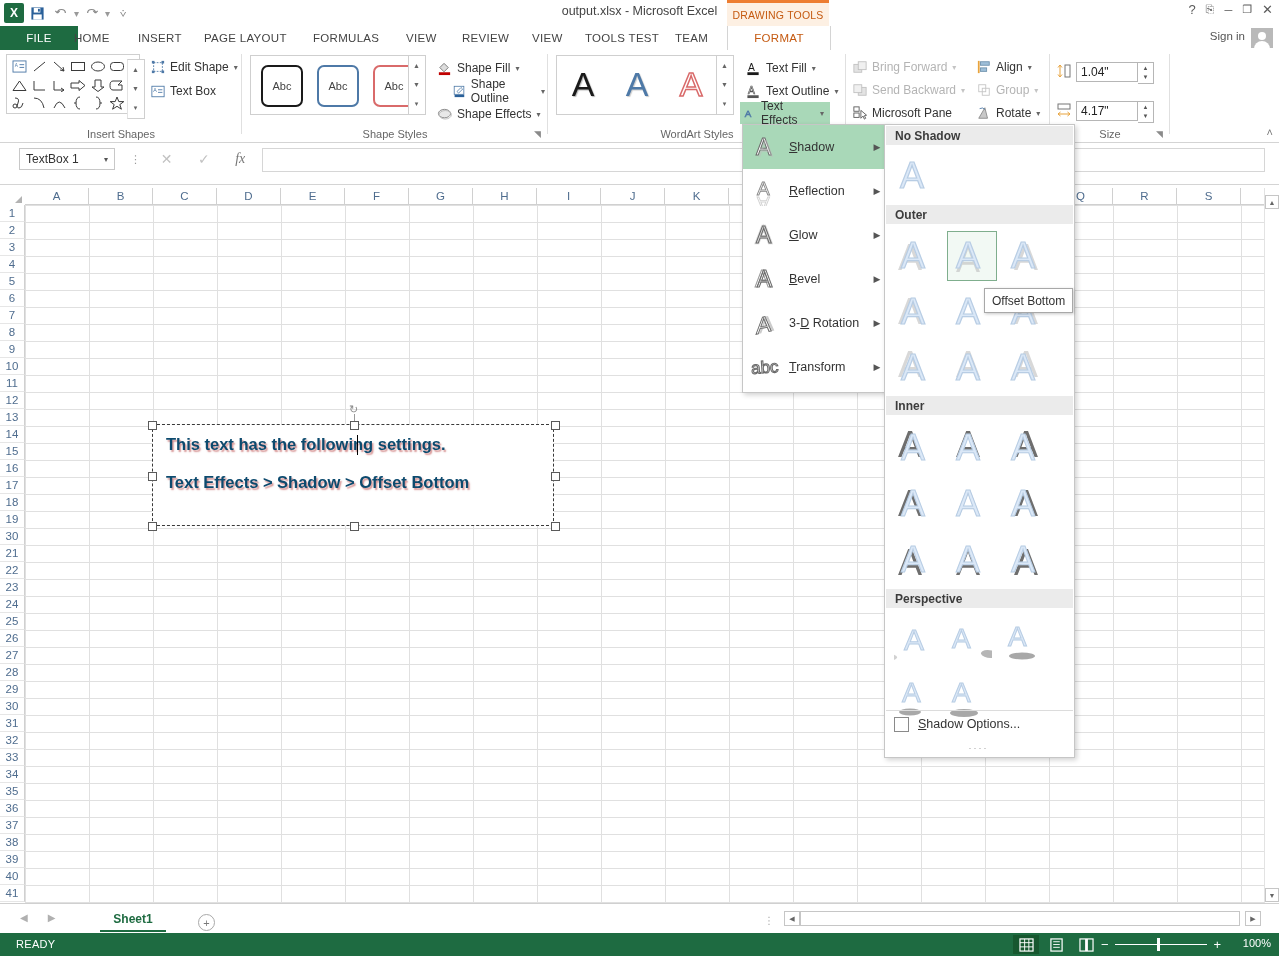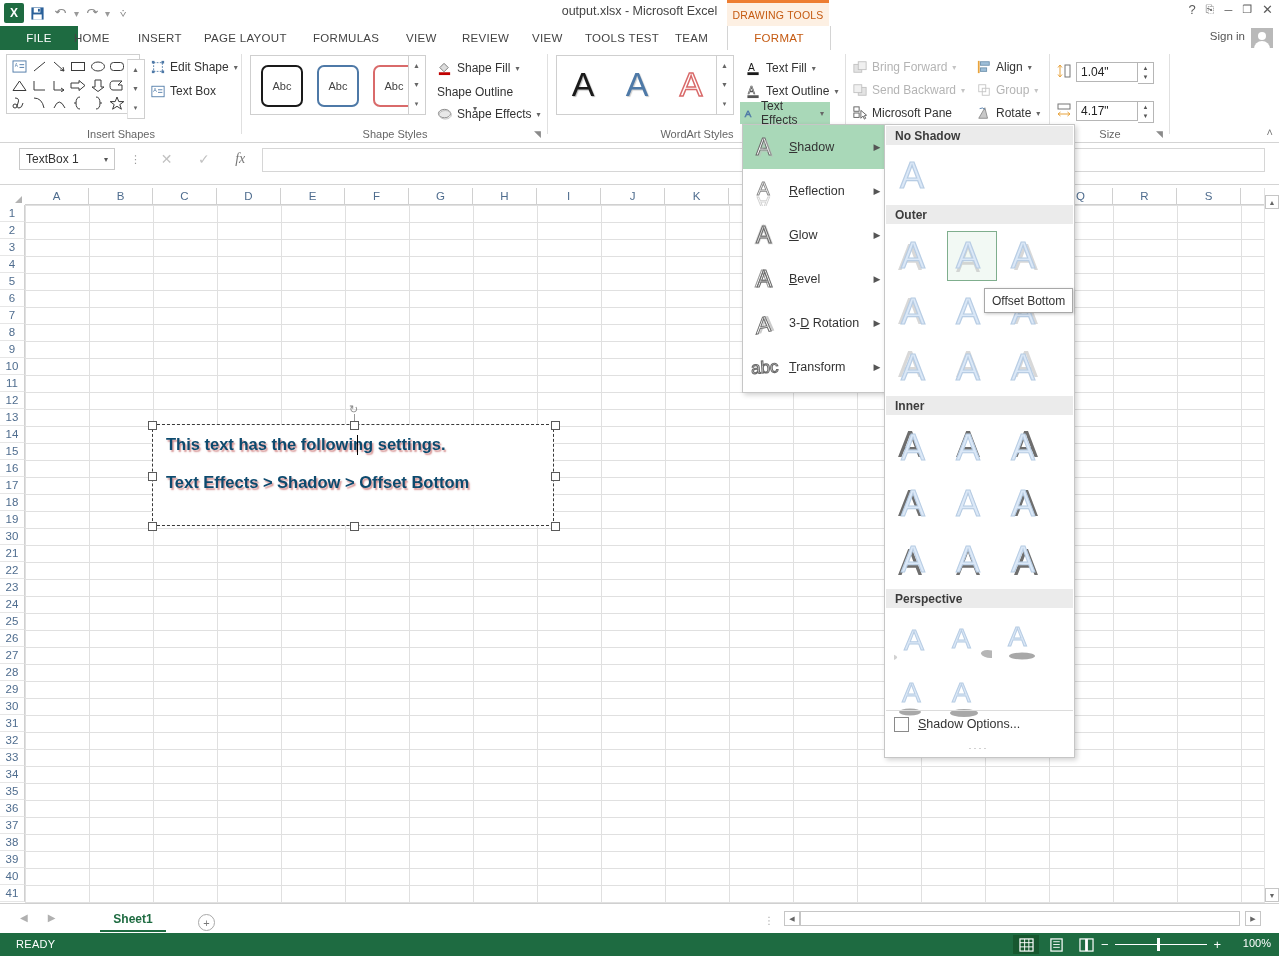--- a/index.html
+++ b/index.html
@@ -385,21 +385,21 @@
         <div class="ss-btn" style="top:38px;">▾</div>
       </div>
       <div class="rbtn" style="left:192px;top:7px;">
         <svg width="15" height="15" viewBox="0 0 16 16">
             <path d="M3 7 L7.5 2.5 L12 7 L7.5 11.5 Z" fill="#ddd" stroke="#777"></path>
             <rect x="2" y="12" width="12" height="3" fill="#c00000"></rect>
           </svg>
         <span>Shape Fill</span>
         <span class="caret">▾</span>
       </div>
-      <div class="rbtn" style="left:192px;top:30px;flex-direction:column;">
+      <div class="rbtn" style="left:208px;top:30px;">
         <svg width="15" height="15" viewBox="0 0 16 16">
             <rect x="1.5" y="1.5" width="12" height="10" fill="none" stroke="#4e79a7"></rect>
             <path d="M5 8 L10 3 L12 5 L7 10 Z" fill="#fff" stroke="#4e79a7"></path>
             <rect x="2" y="12" width="12" height="3" fill="#2a6099"></rect>
           </svg>
         <span>Shape Outline</span>
         <span class="caret">▾</span>
       </div>
       <div class="rbtn" style="left:192px;top:53px;">
         <svg width="15" height="15" viewBox="0 0 16 16">

